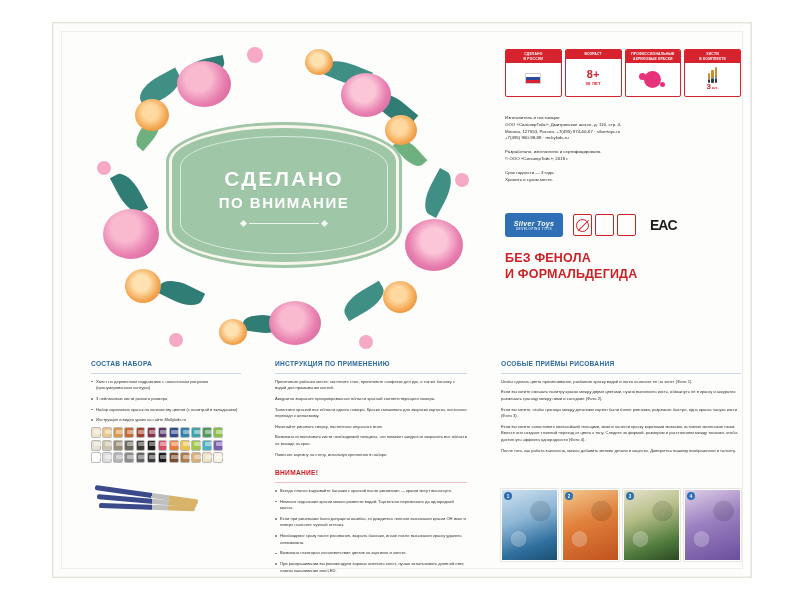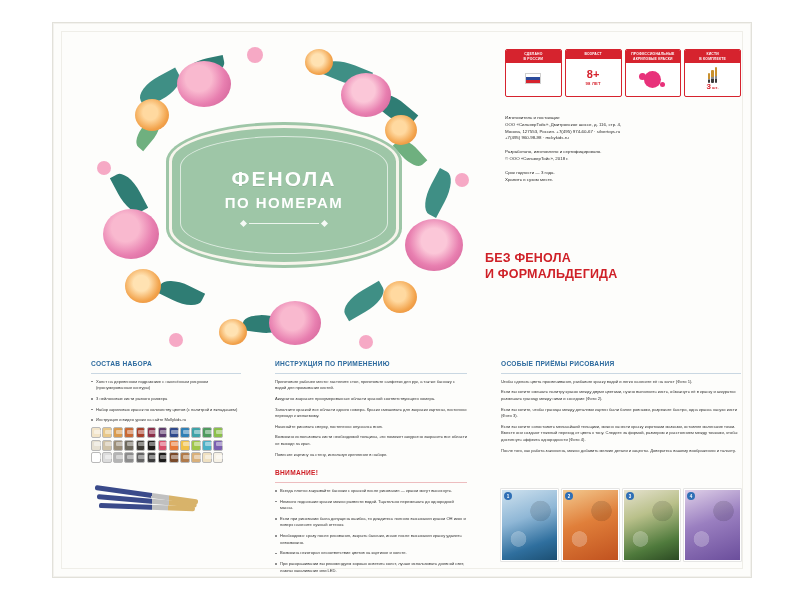--- a/index.html
+++ b/index.html
@@ -255,21 +255,21 @@
   }
   .eac {
     font-size: 14px;
     font-weight: bold;
     color: #1d1d1b;
     letter-spacing: -1px;
     margin-left: 4px;
   }
   .no-phenol {
     position: absolute;
-    left: 432px; top: 228px;
+    left: 452px; top: 228px;
     width: 240px;
     color: #cf2027;
     font-weight: bold;
     font-size: 12.5px;
     line-height: 1.25;
     letter-spacing: .2px;
   }
 
   
   .col {
@@ -411,22 +411,22 @@
         <div class="blob" style="left:232px;top:16px;width:28px;height:26px;background:radial-gradient(circle at 45% 42%, #ffe2b2 0 28%, #f2a24a 65%, #e07f3a 100%);"></div>
 
         <div class="blob" style="left:174px;top:14px;width:16px;height:16px;background:#f6a9c5;"></div>
         <div class="blob" style="left:24px;top:128px;width:14px;height:14px;background:#f6a9c5;"></div>
         <div class="blob" style="left:382px;top:140px;width:14px;height:14px;background:#f6a9c5;"></div>
         <div class="blob" style="left:96px;top:300px;width:14px;height:14px;background:#f6a9c5;"></div>
         <div class="blob" style="left:286px;top:302px;width:14px;height:14px;background:#f6a9c5;"></div>
       </div>
 
       <div class="label-plate">
-        <div class="label-title">ФЕНОЛА</div>
-        <div class="label-sub">ПО НОМЕРАМ</div>
+        <div class="label-title">СДЕЛАНО</div>
+        <div class="label-sub">ПО ВНИМАНИЕ</div>
         <div class="label-orn"></div>
       </div>
     </div>
 
     <div class="badges">
       <div class="badge">
         <div class="badge-head" style="white-space:pre-line;">СДЕЛАНО
 В РОССИИ</div>
         <div class="badge-body">
           <div class="flag">
@@ -471,20 +471,34 @@
       <p style="margin-bottom:0;">Изготовитель и поставщик:</p>
       <p style="margin-bottom:0;">ООО «СильверТойс», Дмитровское шоссе, д. 116, стр. 4,</p>
       <p style="margin-bottom:0;">Москва, 127553, Россия. +7(495) 974-60-67 · silvertoys.ru</p>
       <p>+7(495) 960-98-98 · mckykids.ru</p>
       <p style="margin-bottom:0;">Разработано, изготовлено и сертифицировано.</p>
       <p>© ООО «СильверТойс», 2018 г.</p>
       <p style="margin-bottom:0;">Срок годности — 3 года.</p>
       <p>Хранить в сухом месте.</p>
     </div>
 
+    <div class="logos">
+      <div class="silver-logo">
+        <span>Silver Toys</span>
+        <span class="sub">DEVELOPING TOYS</span>
+      </div>
+      <div class="warn-marks">
+        <div class="warn-mark">
+          <div class="no-sign"></div>
+        </div>
+        <div class="warn-mark" style="border-color:#cf2027;"></div>
+        <div class="warn-mark" style="border-color:#cf2027;"></div>
+      </div>
+      <div class="eac">EAC</div>
+    </div>
 
     <div class="no-phenol" style="white-space:pre-line;">БЕЗ ФЕНОЛА
 И ФОРМАЛЬДЕГИДА</div>
 
     <div class="col" id="col-1">
       <h3>СОСТАВ НАБОРА</h3>
       <div class="rule"></div>
       <ul>
         <li>Холст на деревянном подрамнике с нанесённым рисунком (пронумерованные контуры)</li>
         <li>3 нейлоновые кисти разного размера</li>

